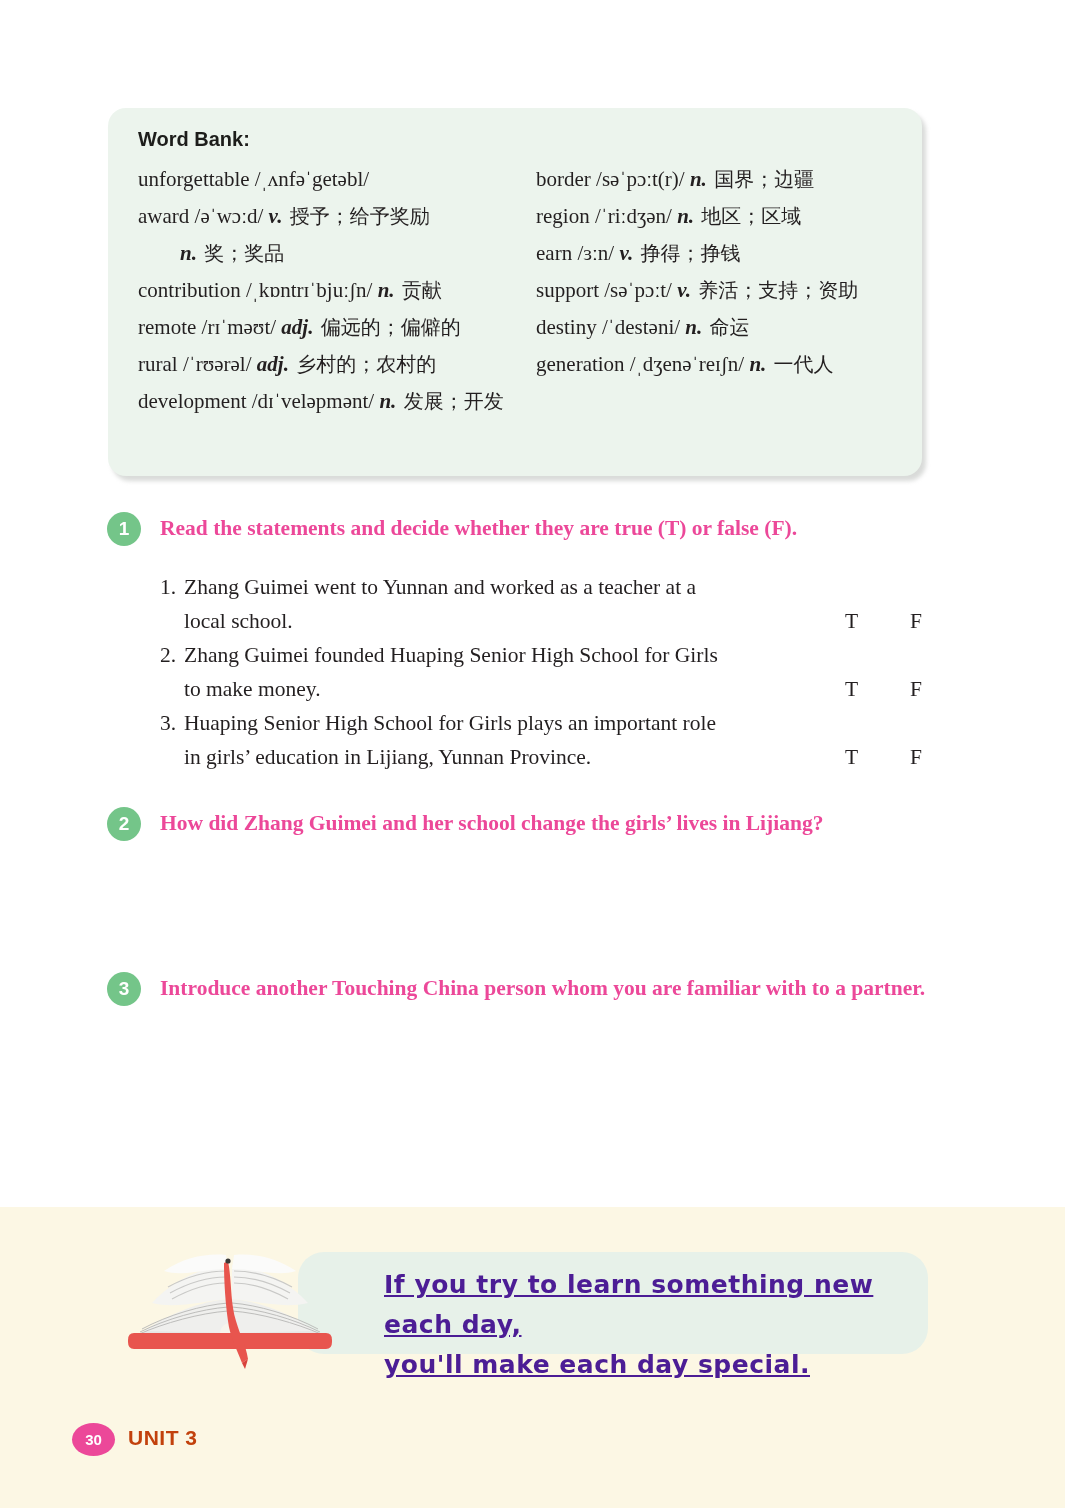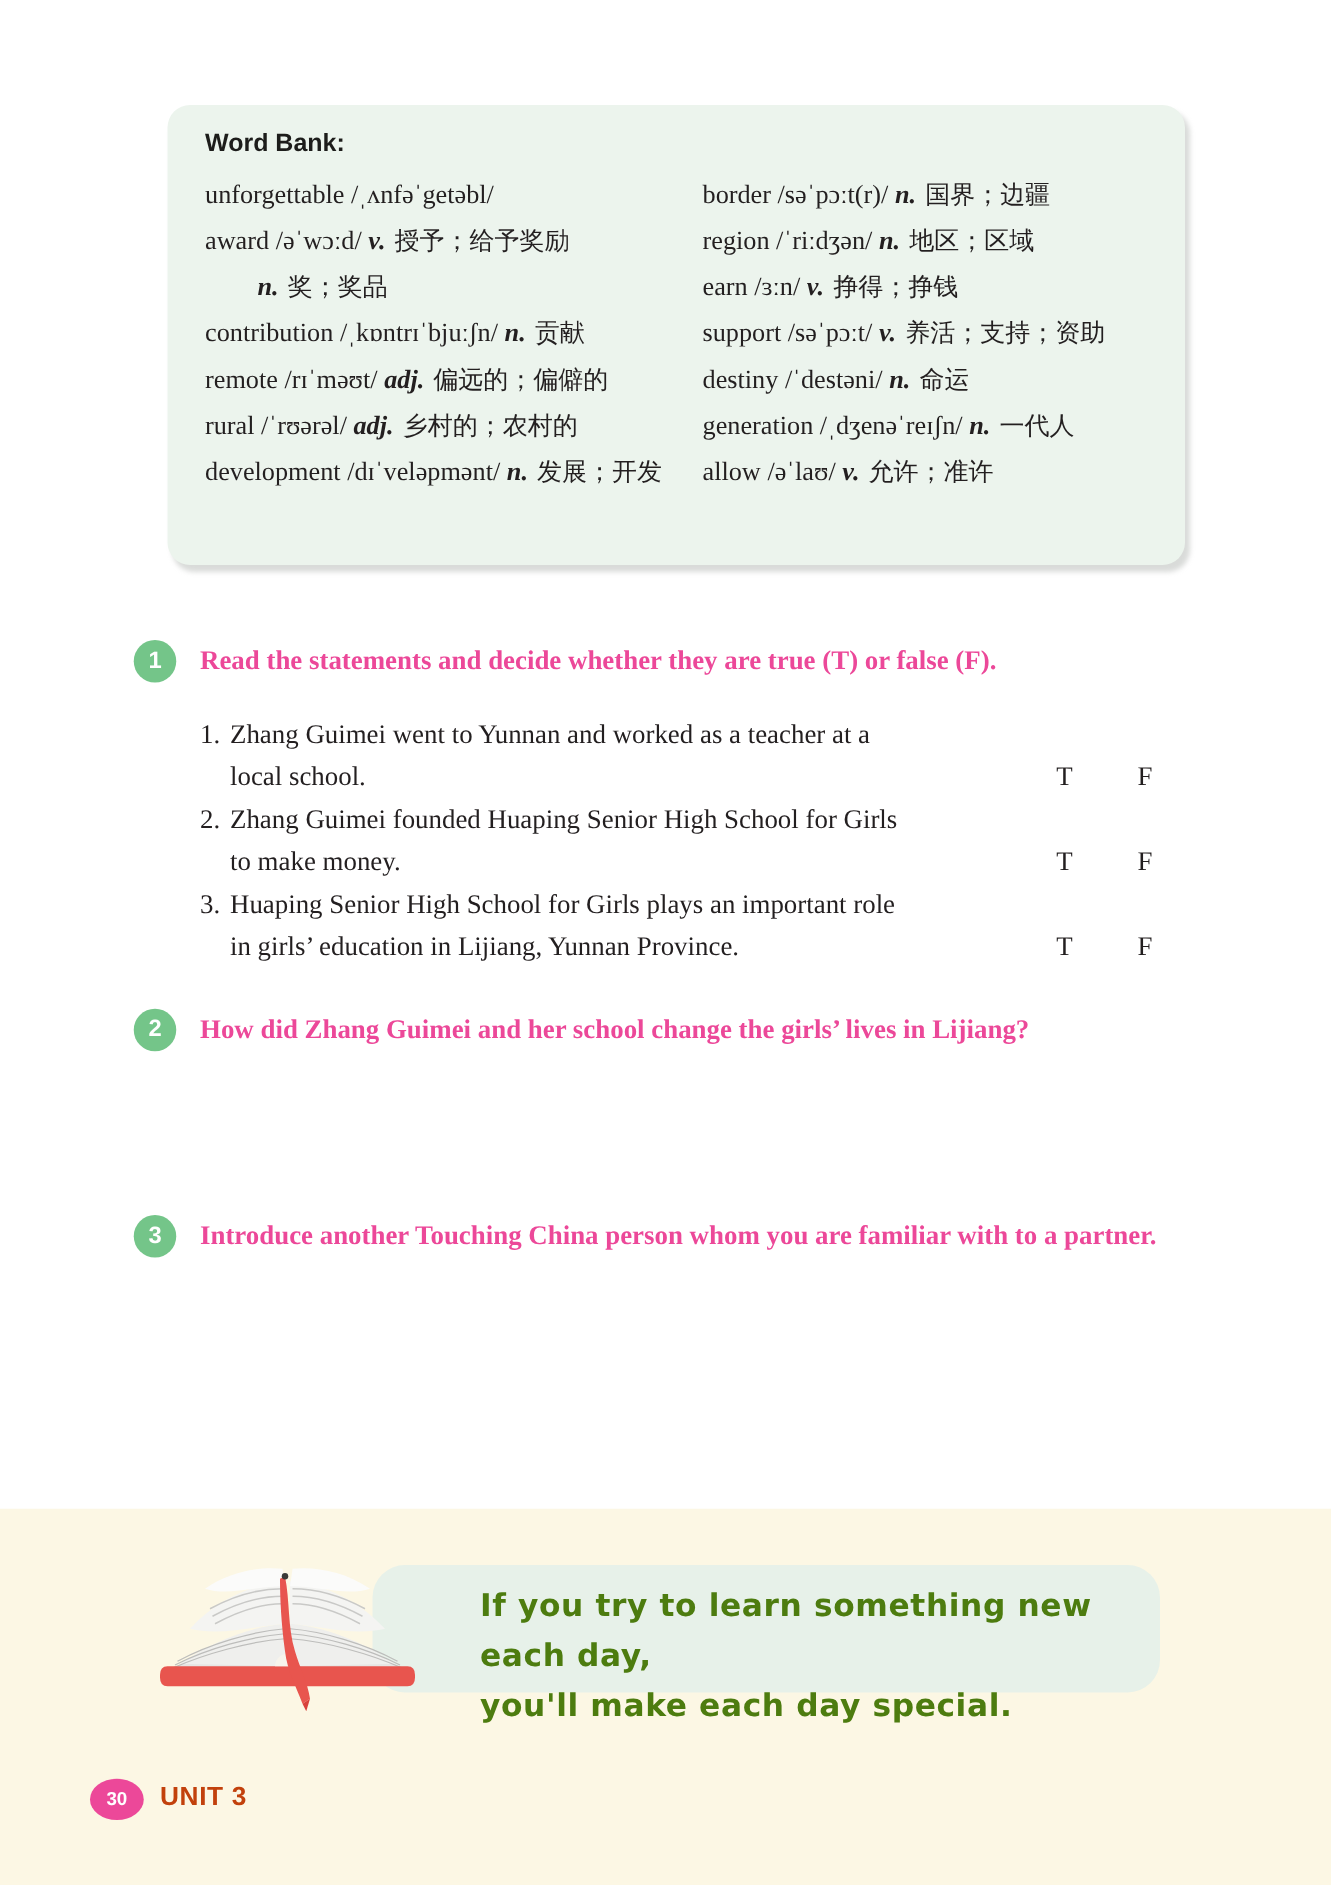--- a/index.html
+++ b/index.html
@@ -7,25 +7,24 @@
   body {
     position:relative;
     background:#ffffff;
     font-family:"Liberation Serif","DejaVu Serif",serif;
     color:#231f20;
     overflow:hidden;
   }
 
   
   .wordbank {
-    position:absolute; left:108px; top:84px; width:814px; height:368px;
+    position:absolute; left:108px; top:108px; width:814px; height:368px;
     background:#ecf4ed; border-radius:18px;
     box-shadow:4px 5px 4px rgba(160,165,160,0.40);
     padding:20px 28px 0 30px;
-    margin-left:26px;
   }
   .wb-title {
     font-family:"Liberation Sans","DejaVu Sans",sans-serif;
     font-weight:700; font-size:20px; color:#1d1d1b;
   }
   .wb-cols { display:flex; margin-top:10px; }
   .wb-col-left  { width:398px; }
   .wb-col-right { flex:1; }
   .wb-line { font-size:21px; line-height:37px; white-space:nowrap; }
   .wb-line.indent { padding-left:42px; }
@@ -64,21 +63,21 @@
     background:#fcf7e4;
   }
   .quote-box {
     position:absolute; left:298px; top:45px; width:630px; height:102px;
     background:#e7f1e9; border-radius:26px;
     padding:13px 0 0 86px;
   }
   .quote-line {
     font-family:"DejaVu Sans","Liberation Sans",sans-serif;
     font-weight:700; font-size:25px; line-height:40px;
-    color:#4d7c0f; letter-spacing:0.5px;
+    color:#4c1d95; letter-spacing:0.5px;text-decoration:underline;
   }
   .book-illustration { position:absolute; left:124px; top:34px; width:212px; height:132px; }
 
   .page-badge {
     position:absolute; left:72px; top:216px; width:43px; height:33px;
     background:#ec4899; border-radius:50%;
     display:flex; align-items:center; justify-content:center;
     color:#ffffff; font-family:"Liberation Sans","DejaVu Sans",sans-serif;
     font-weight:700; font-size:15px;
   }
@@ -103,21 +102,20 @@
       <div class="wb-line"><span class="wb-head">rural /ˈrʊərəl/</span> <span class="wb-pos">adj.</span> <span class="wb-zh">乡村的；农村的</span></div>
       <div class="wb-line"><span class="wb-head">development /dɪˈveləpmənt/</span> <span class="wb-pos">n.</span> <span class="wb-zh">发展；开发</span></div>
     </div>
     <div class="wb-col-right">
       <div class="wb-line"><span class="wb-head">border /səˈpɔːt(r)/</span> <span class="wb-pos">n.</span> <span class="wb-zh">国界；边疆</span></div>
       <div class="wb-line"><span class="wb-head">region /ˈriːdʒən/</span> <span class="wb-pos">n.</span> <span class="wb-zh">地区；区域</span></div>
       <div class="wb-line"><span class="wb-head">earn /ɜːn/</span> <span class="wb-pos">v.</span> <span class="wb-zh">挣得；挣钱</span></div>
       <div class="wb-line"><span class="wb-head">support /səˈpɔːt/</span> <span class="wb-pos">v.</span> <span class="wb-zh">养活；支持；资助</span></div>
       <div class="wb-line"><span class="wb-head">destiny /ˈdestəni/</span> <span class="wb-pos">n.</span> <span class="wb-zh">命运</span></div>
       <div class="wb-line"><span class="wb-head">generation /ˌdʒenəˈreɪʃn/</span> <span class="wb-pos">n.</span> <span class="wb-zh">一代人</span></div>
-      <div class="wb-line"><span class="wb-head">allow /əˈlaʊ/</span> <span class="wb-pos">v.</span> <span class="wb-zh">允许；准许</span></div>
     </div>
   </div>
 </div>
 
 <div class="exercise ex1">
   <div class="num-circle">1</div>
   <div class="ex-heading">Read the statements and decide whether they are true (T) or false (F).</div>
 </div>
 
 <div class="statements">

